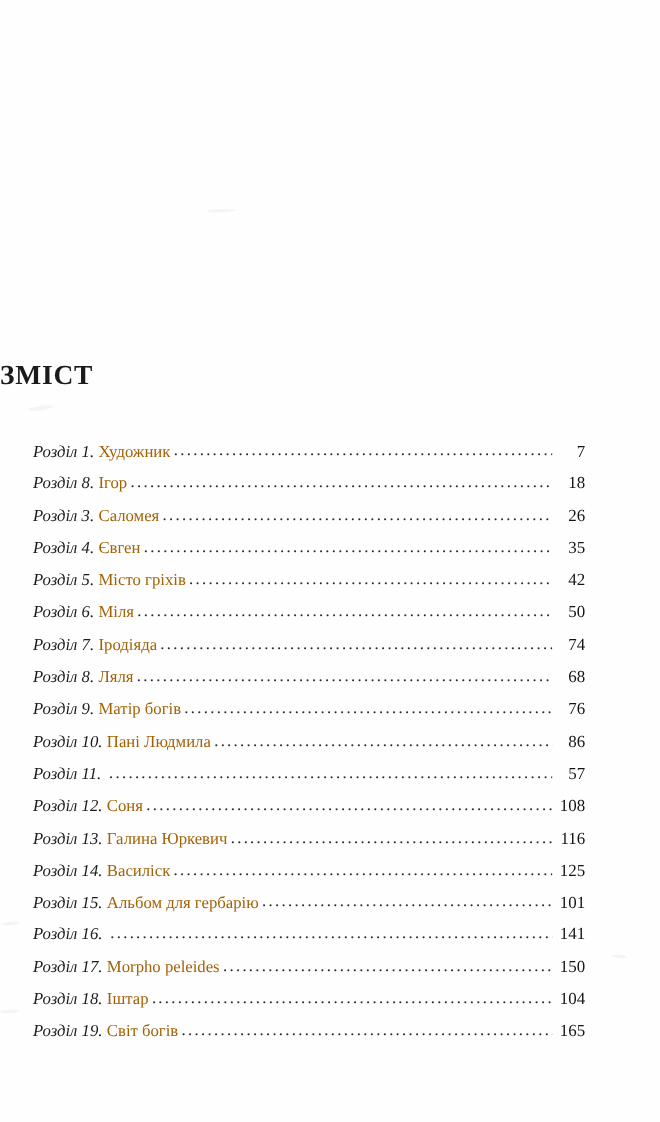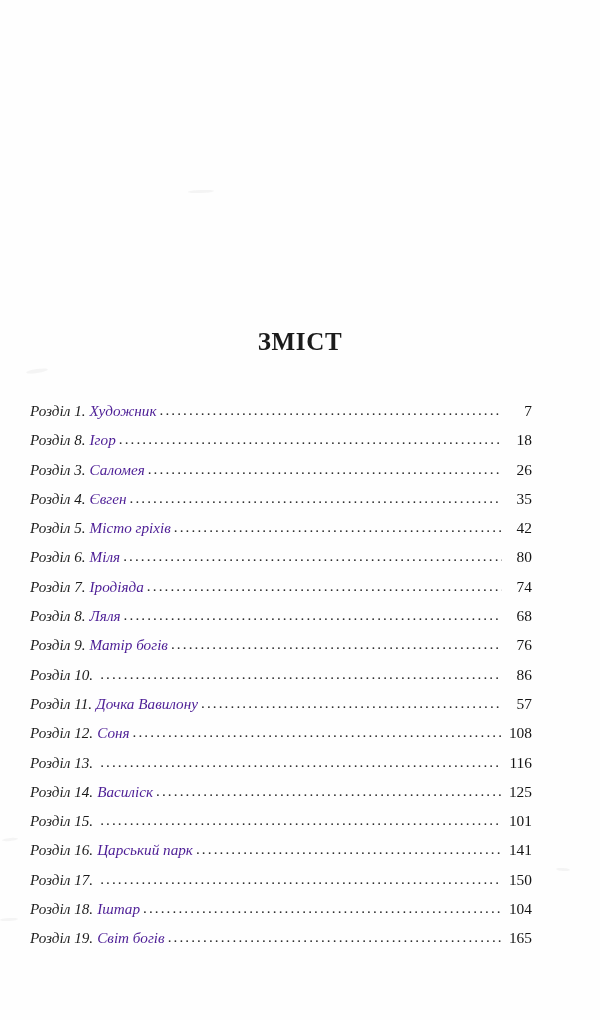--- a/index.html
+++ b/index.html
@@ -38,21 +38,21 @@
   .speck-c { left: 556px; top: 868px; width: 14px; height: 3px; transform: rotate(4deg); }
   .speck-d { left: 0px;   top: 918px; width: 18px; height: 3px; transform: rotate(-3deg); }
   .speck-e { left: 188px; top: 190px; width: 26px; height: 3px; transform: rotate(-2deg); }
 
   
   #toc-title {
     position: absolute;
     left: 0;
     right: 0;
     top: 312px;
-    text-align: center;
+    text-align: left;
     font-size: 25px;
     font-weight: bold;
     letter-spacing: 0.7px;
     line-height: 1;
     color: #1b1b1b;
   }
 
   
   #toc-list {
     position: absolute;
@@ -77,22 +77,21 @@
   .entry-label {
     font-style: italic;
     font-weight: normal;
     flex: 0 0 auto;
     padding-right: 4px;
     color: #1b1b1b;
   }
 
   .entry-title {
     flex: 0 0 auto;
-    color: #4c1d95;
-    font-style: italic;
+    color: #a16207;
   }
 
   .entry-leader {
     flex: 1 1 auto;
     overflow: hidden;
     min-width: 0;
     text-align: left;
     letter-spacing: 2.1px;
     font-size: 15.2px;
     color: #2a2a2a;
@@ -149,21 +148,21 @@
       <li class="toc-entry">
         <span class="entry-label">Розділ 5.</span>
         <span class="entry-title">Місто гріхів</span>
         <span class="entry-leader">................................................................................</span>
         <span class="entry-page">42</span>
       </li>
       <li class="toc-entry">
         <span class="entry-label">Розділ 6.</span>
         <span class="entry-title">Міля</span>
         <span class="entry-leader">................................................................................</span>
-        <span class="entry-page">80</span>
+        <span class="entry-page">50</span>
       </li>
       <li class="toc-entry">
         <span class="entry-label">Розділ 7.</span>
         <span class="entry-title">Іродіяда</span>
         <span class="entry-leader">................................................................................</span>
         <span class="entry-page">74</span>
       </li>
       <li class="toc-entry">
         <span class="entry-label">Розділ 8.</span>
         <span class="entry-title">Ляля</span>
@@ -171,59 +170,61 @@
         <span class="entry-page">68</span>
       </li>
       <li class="toc-entry">
         <span class="entry-label">Розділ 9.</span>
         <span class="entry-title">Матір богів</span>
         <span class="entry-leader">................................................................................</span>
         <span class="entry-page">76</span>
       </li>
       <li class="toc-entry">
         <span class="entry-label">Розділ 10.</span>
+        <span class="entry-title">Пані Людмила</span>
         <span class="entry-leader">................................................................................</span>
         <span class="entry-page">86</span>
       </li>
       <li class="toc-entry">
         <span class="entry-label">Розділ 11.</span>
-        <span class="entry-title">Дочка Вавилону</span>
         <span class="entry-leader">................................................................................</span>
         <span class="entry-page">57</span>
       </li>
       <li class="toc-entry">
         <span class="entry-label">Розділ 12.</span>
         <span class="entry-title">Соня</span>
         <span class="entry-leader">................................................................................</span>
         <span class="entry-page">108</span>
       </li>
       <li class="toc-entry">
         <span class="entry-label">Розділ 13.</span>
+        <span class="entry-title">Галина Юркевич</span>
         <span class="entry-leader">................................................................................</span>
         <span class="entry-page">116</span>
       </li>
       <li class="toc-entry">
         <span class="entry-label">Розділ 14.</span>
         <span class="entry-title">Василіск</span>
         <span class="entry-leader">................................................................................</span>
         <span class="entry-page">125</span>
       </li>
       <li class="toc-entry">
         <span class="entry-label">Розділ 15.</span>
+        <span class="entry-title">Альбом для гербарію</span>
         <span class="entry-leader">................................................................................</span>
         <span class="entry-page">101</span>
       </li>
       <li class="toc-entry">
         <span class="entry-label">Розділ 16.</span>
-        <span class="entry-title">Царський парк</span>
         <span class="entry-leader">................................................................................</span>
         <span class="entry-page">141</span>
       </li>
       <li class="toc-entry">
         <span class="entry-label">Розділ 17.</span>
+        <span class="entry-title">Morpho peleides</span>
         <span class="entry-leader">................................................................................</span>
         <span class="entry-page">150</span>
       </li>
       <li class="toc-entry">
         <span class="entry-label">Розділ 18.</span>
         <span class="entry-title">Іштар</span>
         <span class="entry-leader">................................................................................</span>
         <span class="entry-page">104</span>
       </li>
       <li class="toc-entry">

